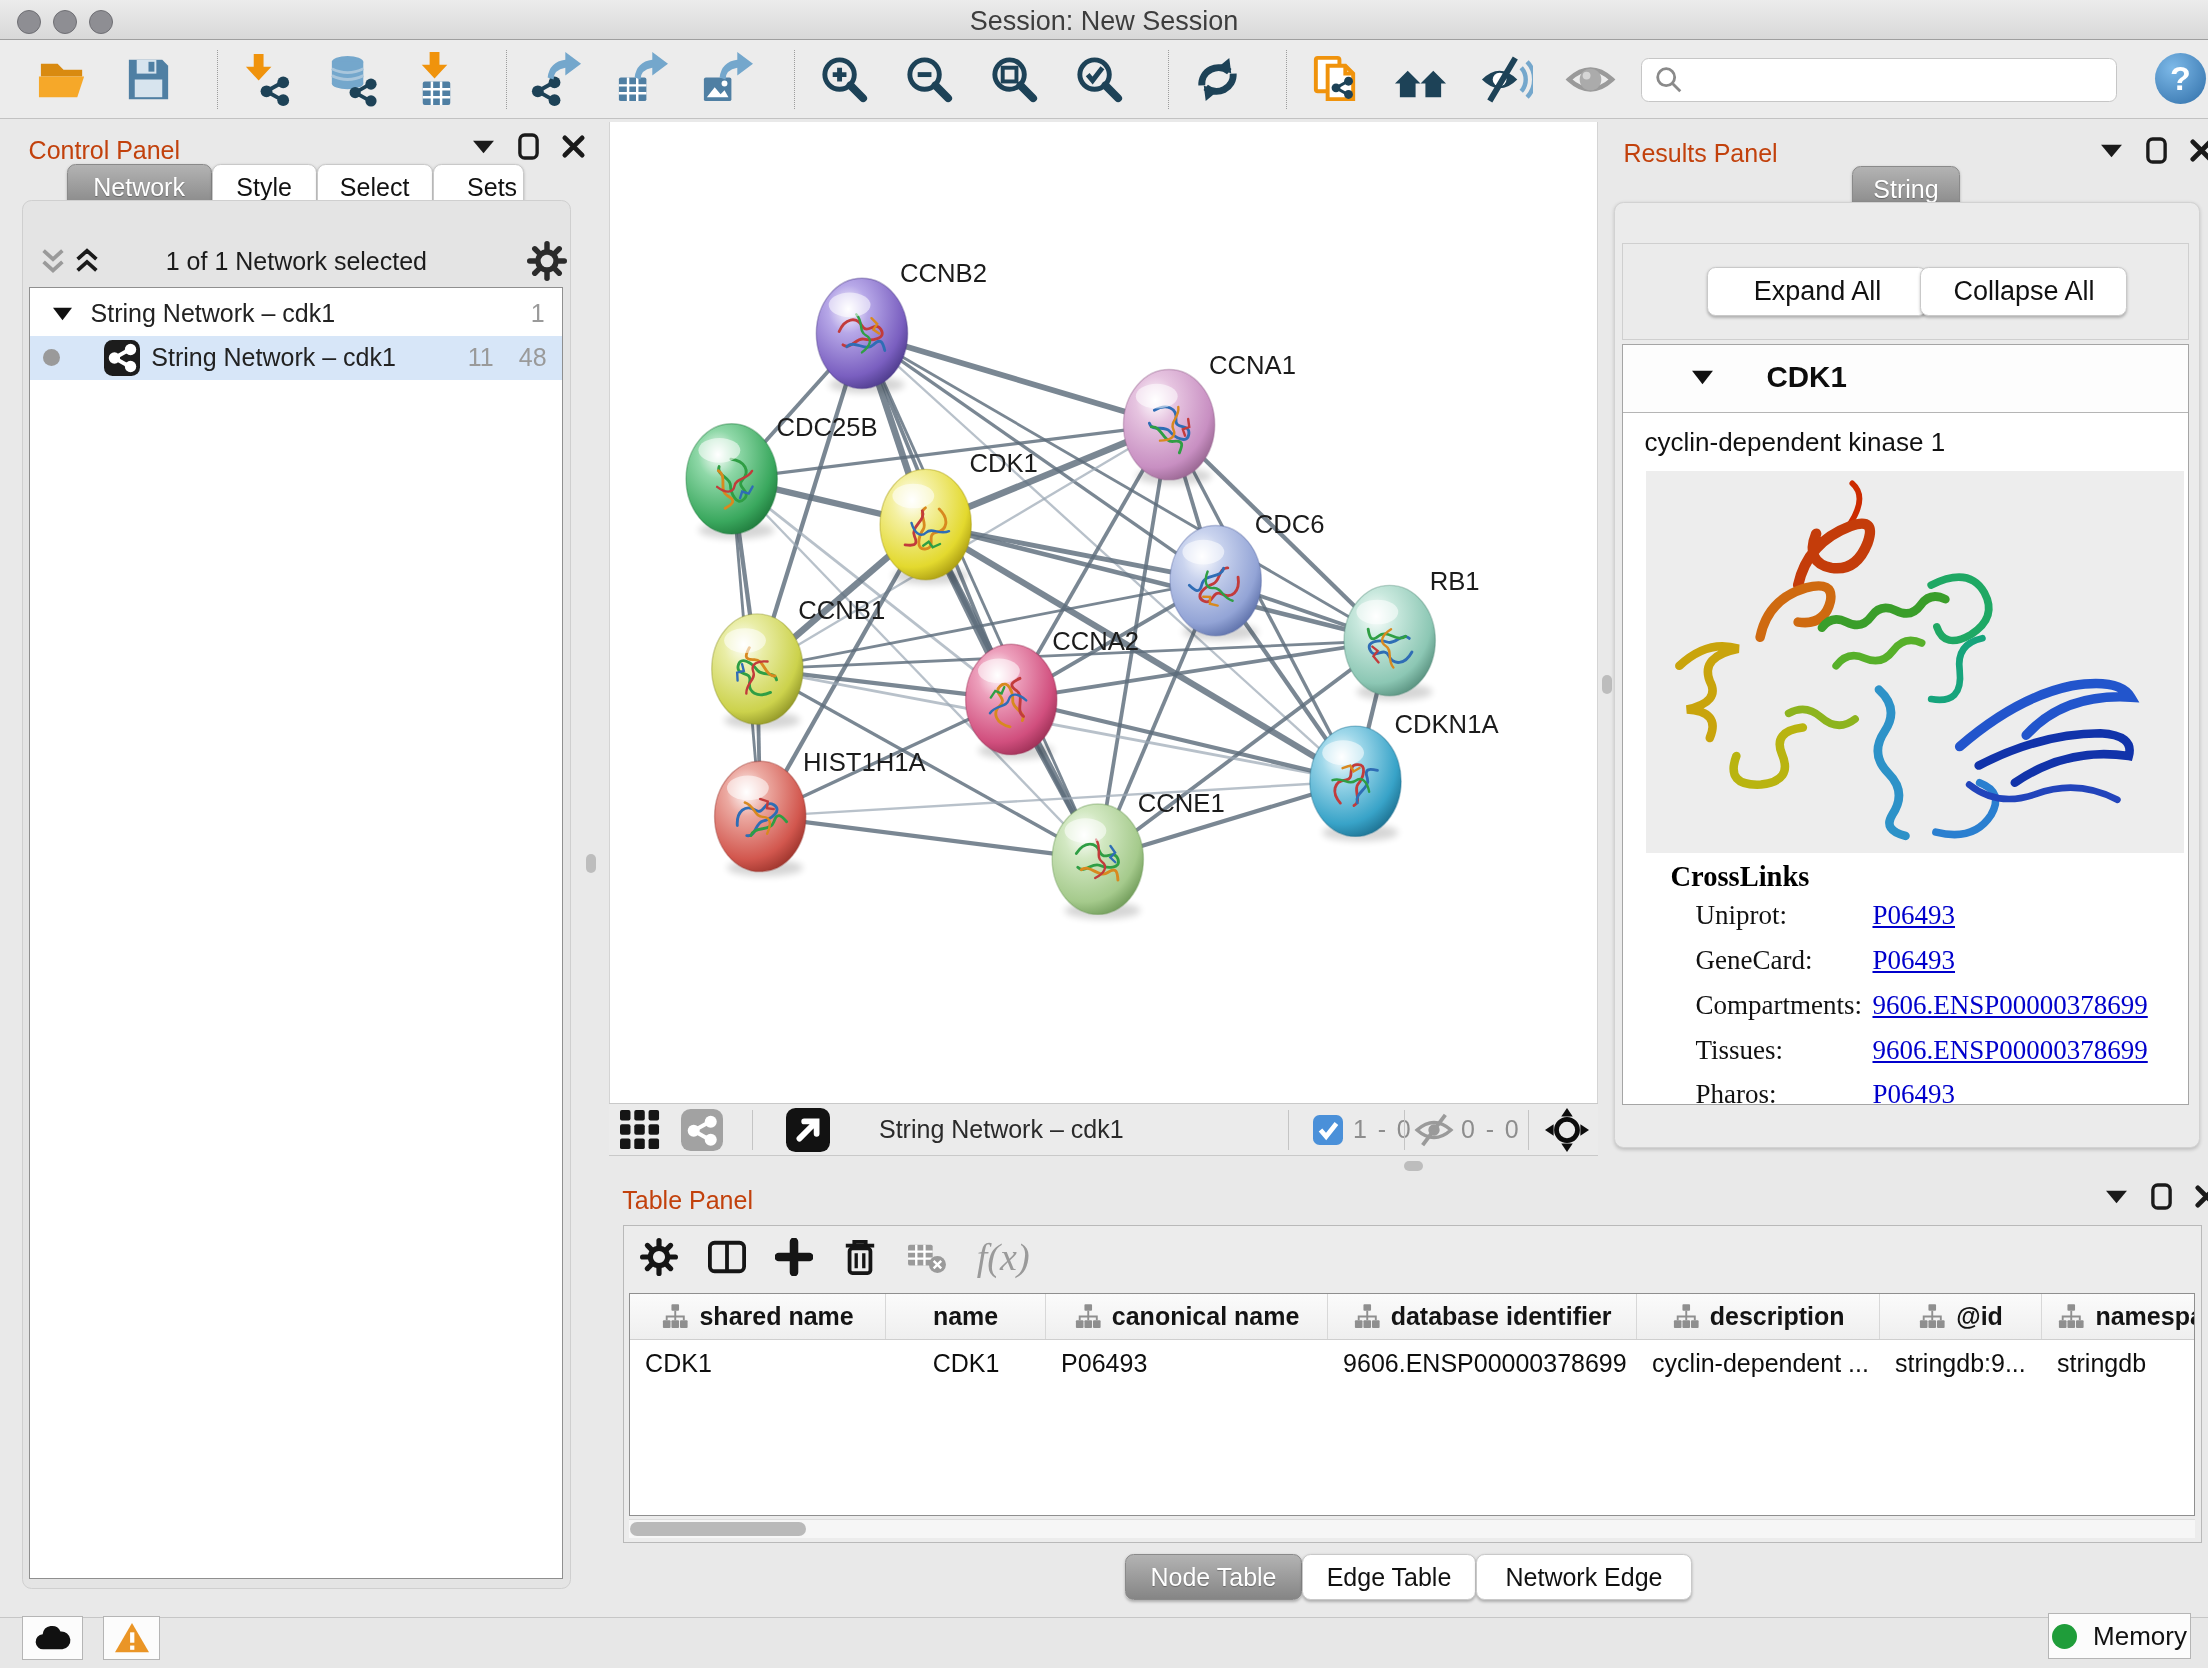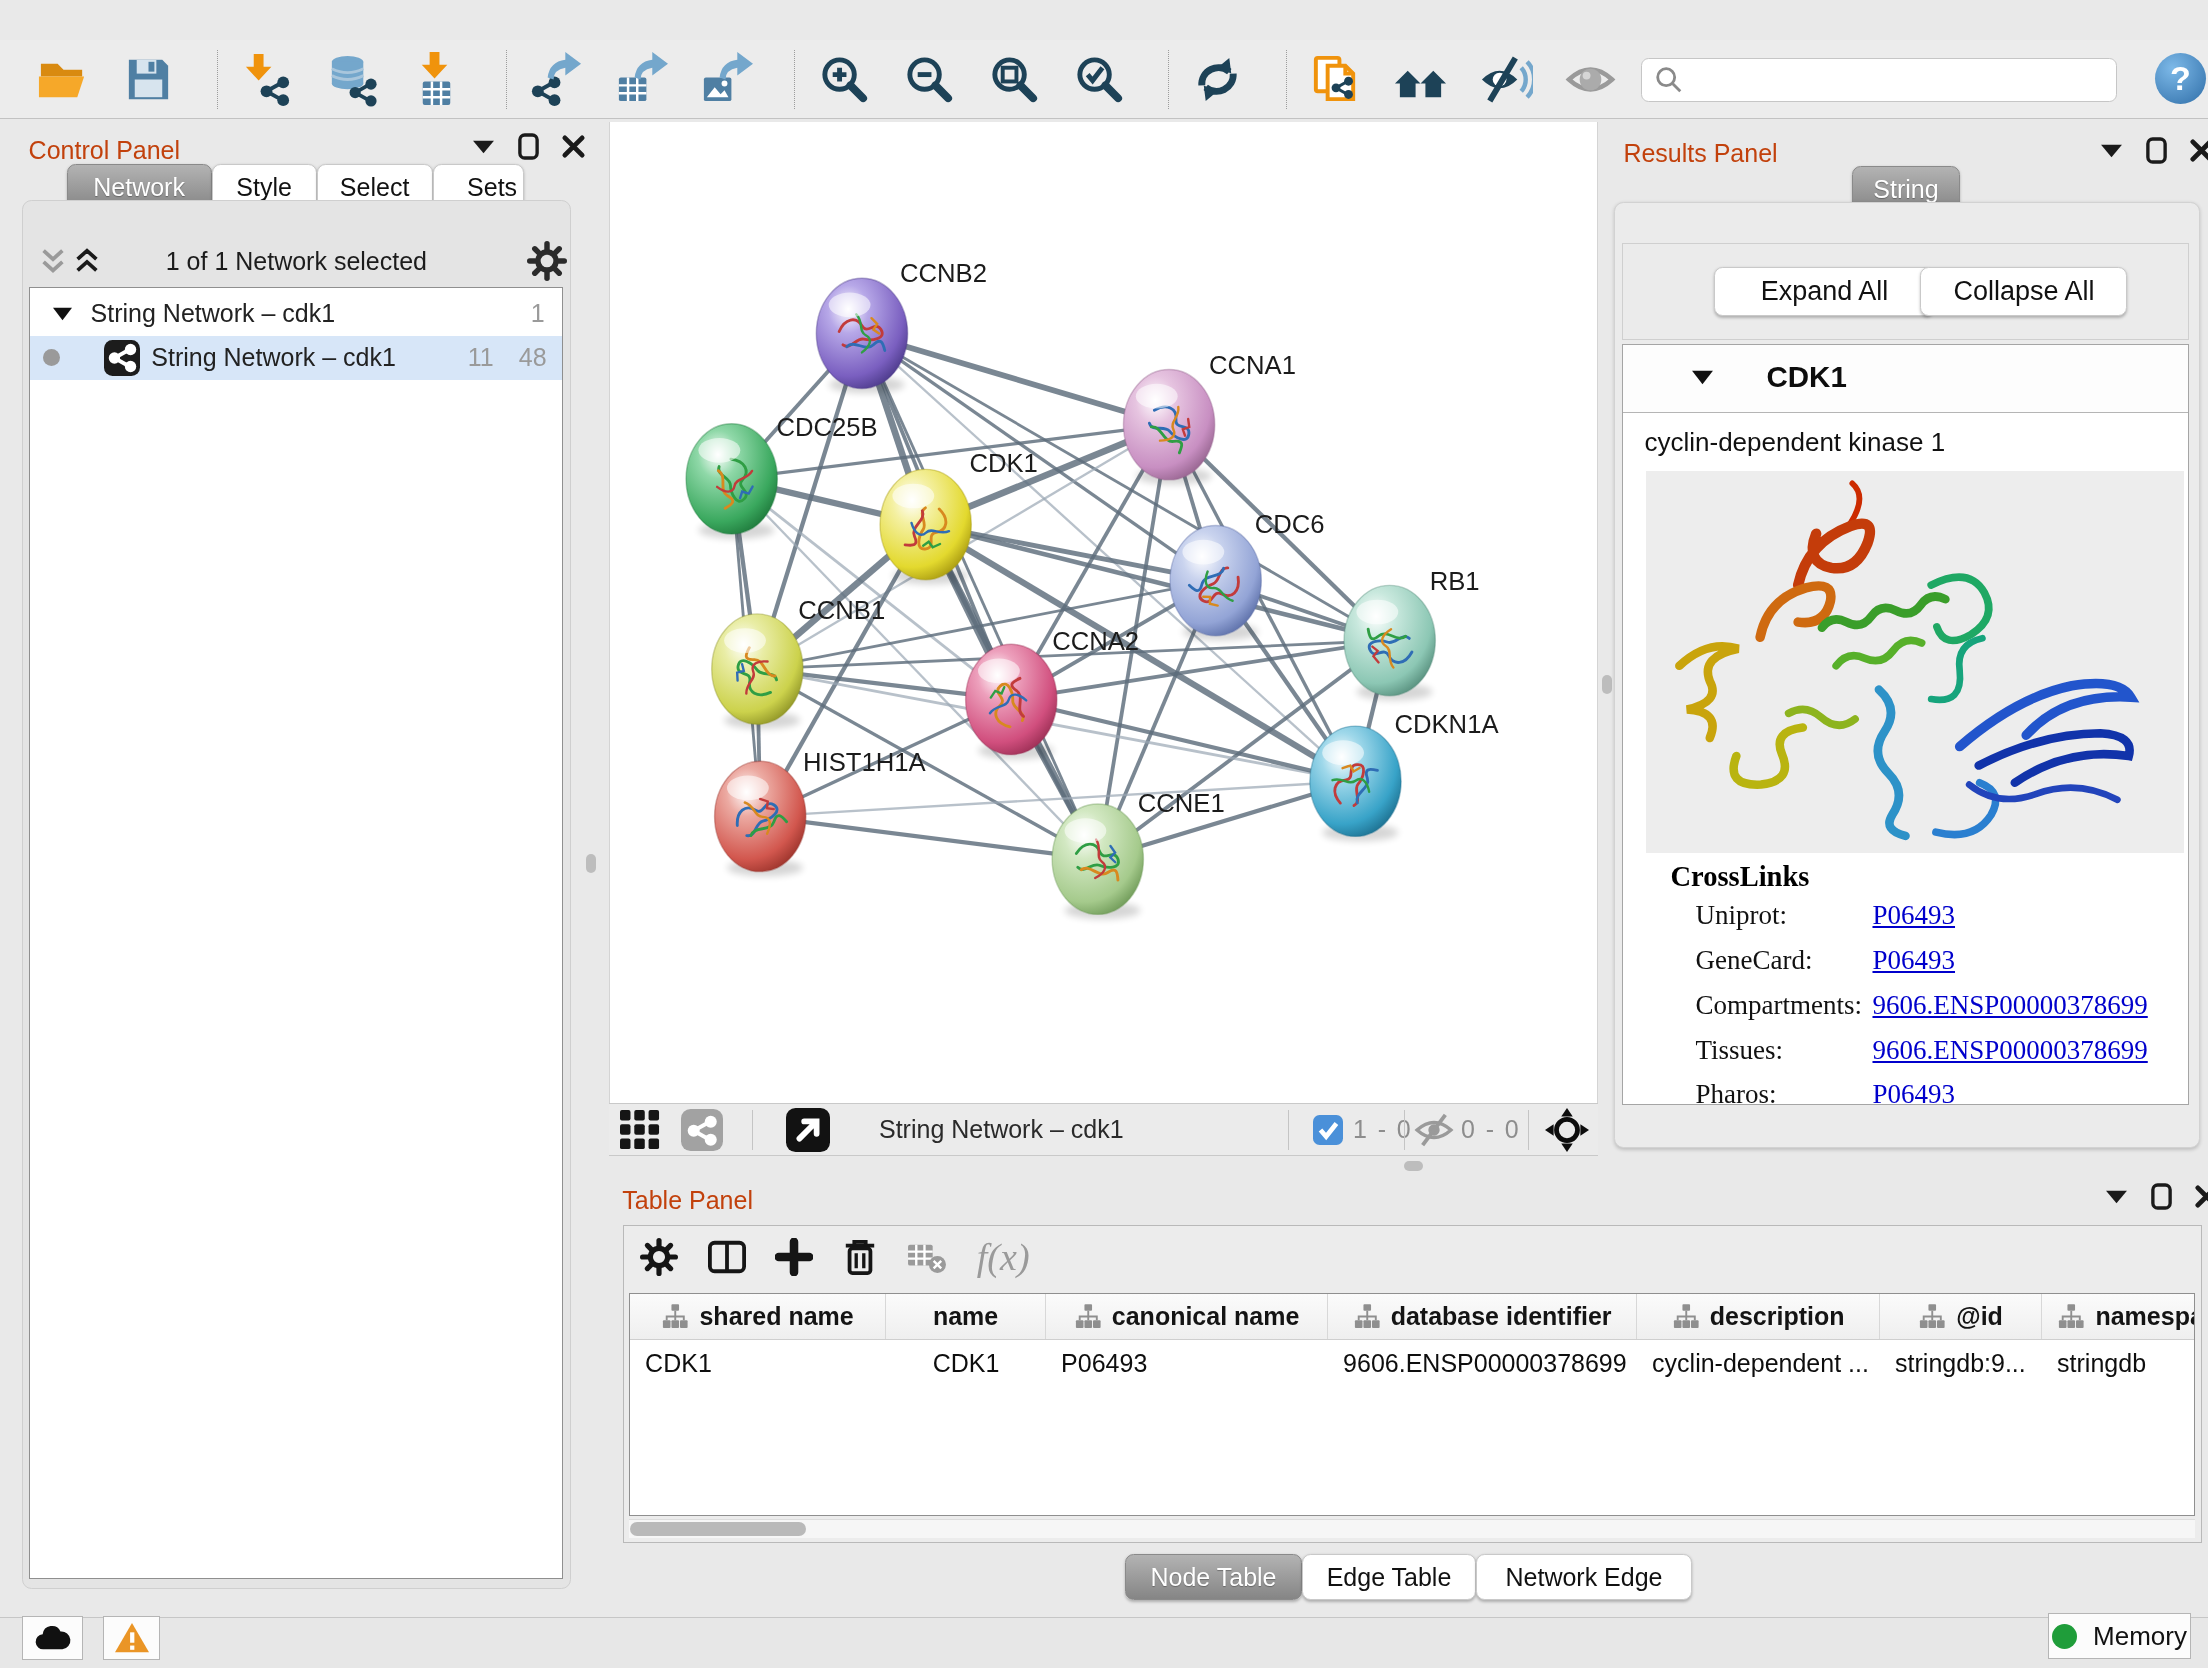--- a/index.html
+++ b/index.html
@@ -105,20 +105,26 @@
     border:1.9px solid #b5b5b5;display:flex;align-items:center;justify-content:center;gap:16px;
     font-size:26px;color:#111;box-sizing:border-box;}
   .mem-dot{width:25px;height:25px;border-radius:50%;background:#1f9d3a;}
   svg{display:block;}
 </style>
 </head>
 <body>
 
 <div class="window">
 
+  <div class="titlebar">
+    <span class="tl" style="left:17px"></span>
+    <span class="tl" style="left:53px"></span>
+    <span class="tl" style="left:89px"></span>
+    <div class="win-title">Session: New Session</div>
+  </div>
 
   <div class="toolbar" id="toolbar">
       <span class="tb-icon">
         <svg width="55" height="55" viewBox="0 0 56 56">
           <path fill="#d98a10" d="M5,12 h17 l6,6 h19 v7 H5 z"></path>
           <path fill="#f6a829" d="M3,25 h46 l-7,21 H3 z"></path>
         </svg>
       </span>
       <span class="tb-icon">
         <svg width="55" height="55" viewBox="0 0 56 56">
@@ -726,21 +732,21 @@
         </span>
    <span>
           <svg width="25" height="25" viewBox="0 0 26 26">
             <path d="M4,4 L22,22 M22,4 L4,22" stroke="#1a1a1a" stroke-width="5" stroke-linecap="round"></path>
           </svg>
         </span>
       </span>
     <div class="tab sel" style="position:absolute;left:240px;top:44px;width:108px">String</div>
     <div class="rp-box">
       <div class="rp-btnstrip">
-        <div class="rp-btn" style="left:91px;width:220px">Expand All</div>
+        <div class="rp-btn" style="left:84px;width:220px">Expand All</div>
         <div class="rp-btn" style="left:297px;width:207px">Collapse All</div>
       </div>
       <div class="rp-entry">
         <div class="rp-genehdr">
           <span id="rp-caret" style="position:absolute;left:67px;top:23px">
               <svg width="25" height="19" viewBox="0 0 26 20">
                 <path d="M2,3 h22 l-11,14 z" fill="#111"></path>
               </svg>
             </span>
           <span class="rp-gene">CDK1</span>

